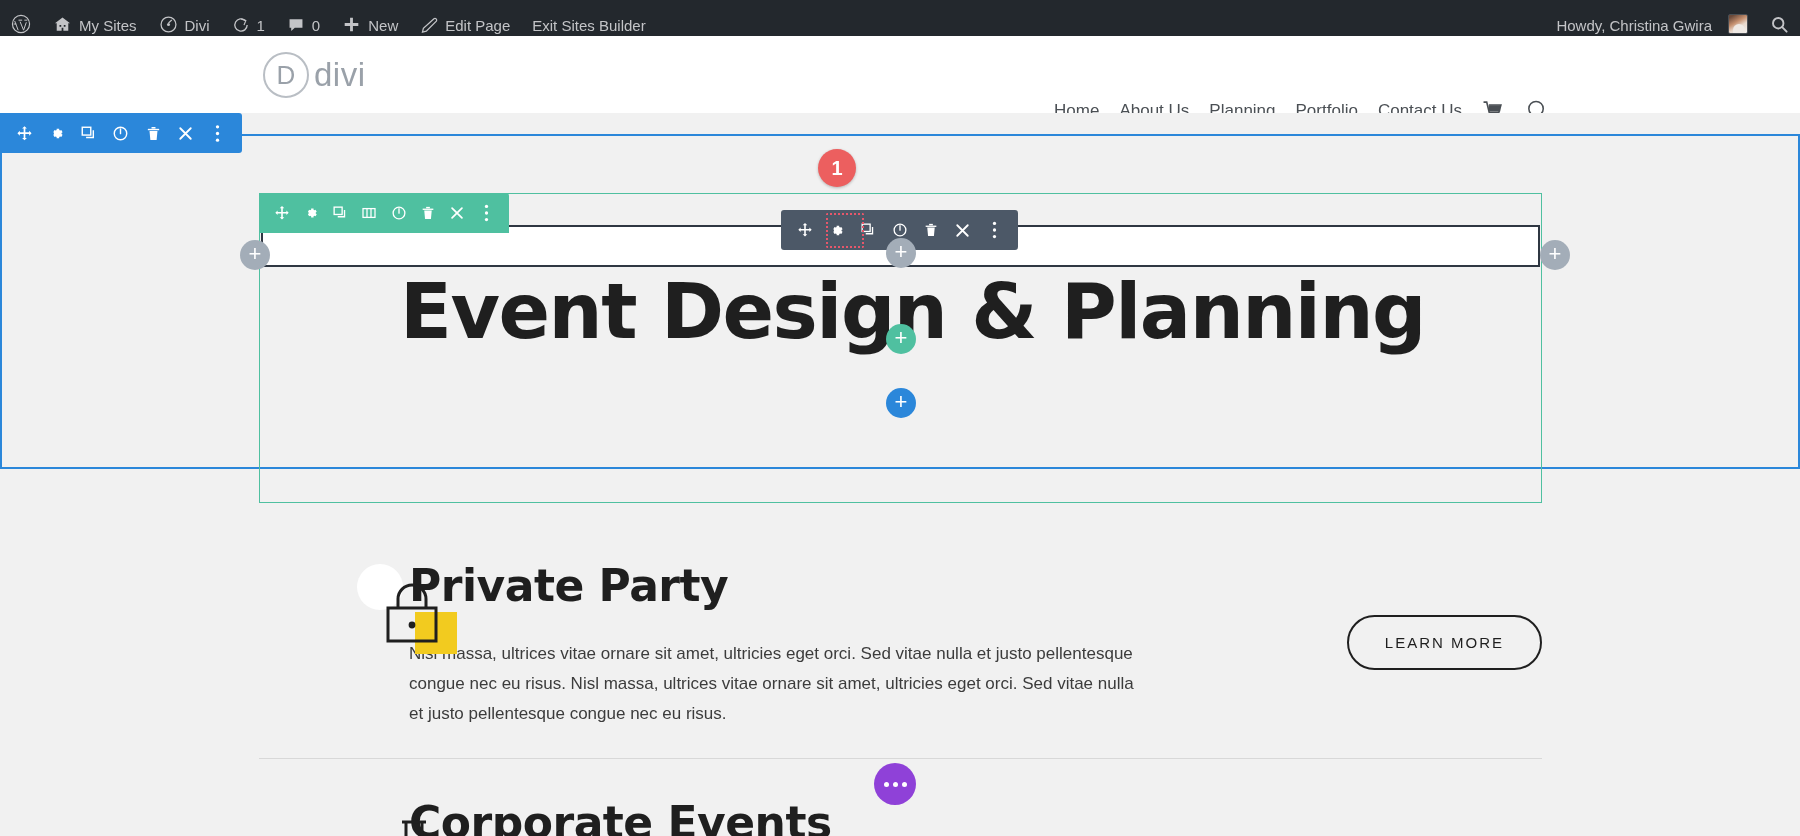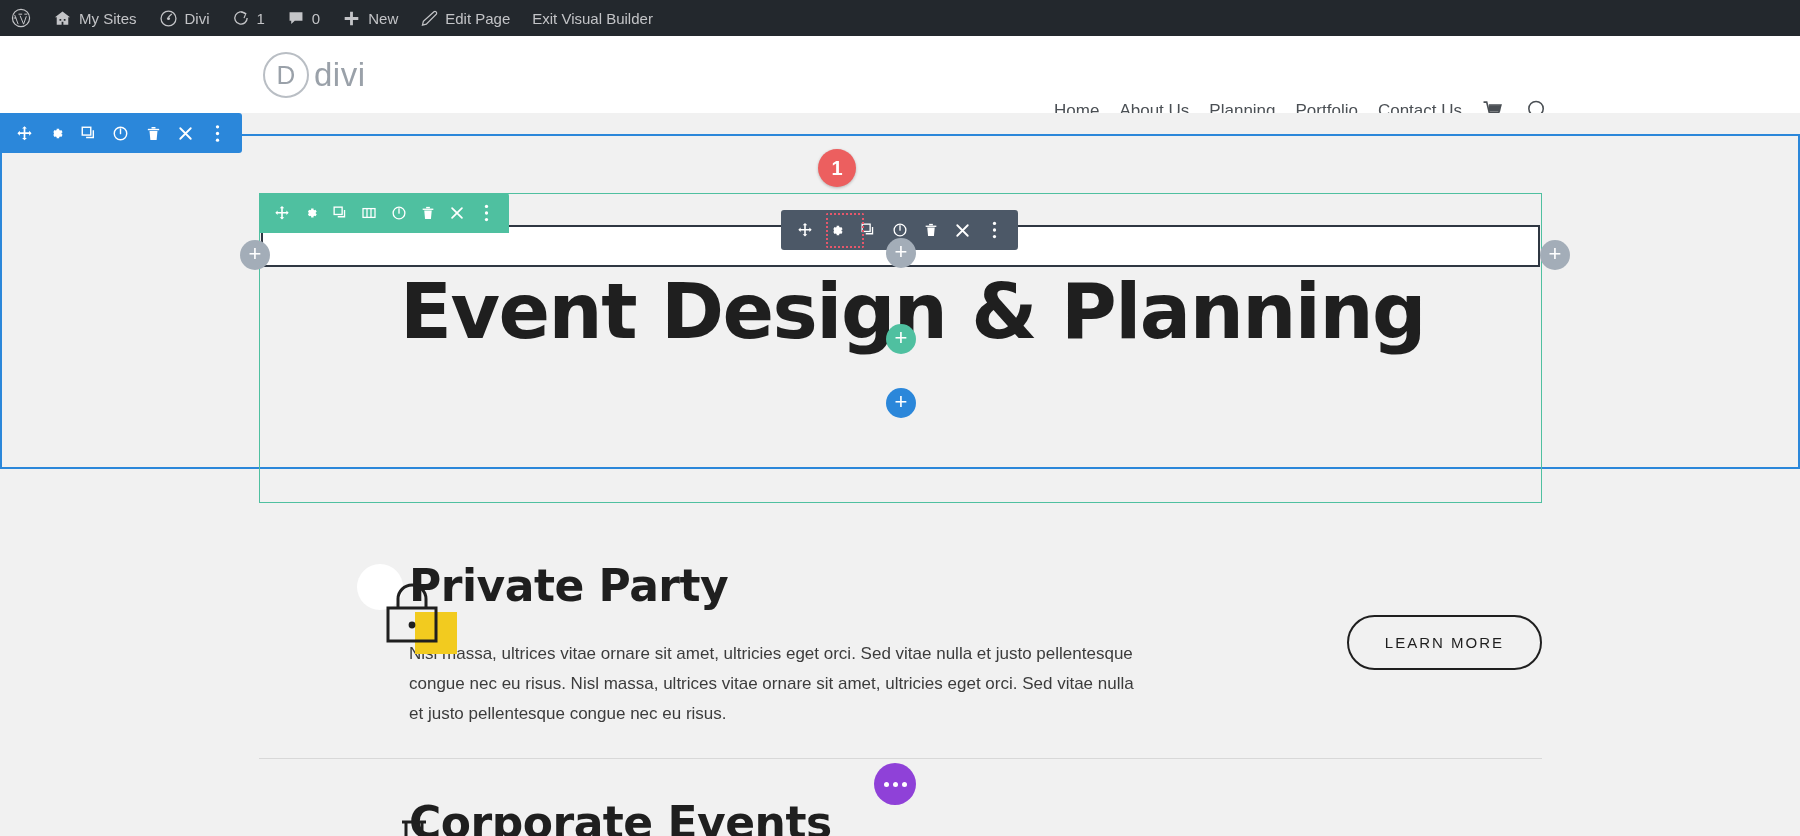--- a/index.html
+++ b/index.html
@@ -12,21 +12,21 @@
   #page { position: relative; width: 1800px; height: 836px; background: #f1f1f1; }
 
   
   .adminbar {
     position: absolute; top: 0; left: 0; width: 1800px; height: 36px;
     background: #23282d; color: #c3c4c7;
     display: flex; align-items: center;
     font-size: 15px;
   }
   .ab-item {
-    display: flex; align-items: center; gap: 7px;
+    display: flex; align-items: flex-end; gap: 7px;
     height: 32px; padding: 0 11px; color: #c3c4c7; white-space: nowrap;
     cursor: pointer;
   }
   .ab-ico { display: inline-flex; align-items: center; justify-content: center; }
   .ab-ico svg { display: block; }
   .ab-spacer { flex: 1 1 auto; }
   .ab-right { display: flex; align-items: center; }
   .avatar {
     width: 20px; height: 20px; margin-left: 9px; border-radius: 2px;
     background: linear-gradient(150deg,#6b4a3a 10%, #c58f6e 40%, #e8d8cc 62%, #f3f1ef 100%);
@@ -237,25 +237,39 @@
     <div class="ab-item">
       <span class="ab-ico">
         <svg width="18" height="18" viewBox="0 0 24 24" fill="none" stroke="#c3c4c7" stroke-width="1.7">
           <path d="M18.6 3.6a2.3 2.3 0 0 1 3.2 3.2L8.4 20.2 3.3 21.4l1.2-5.1z"></path>
         </svg>
       </span>
       <span>Edit Page</span>
     </div>
 
     <div class="ab-item">
-      <span>Exit Visual Builder</span>
+      <span>Exit Sites Builder</span>
     </div>
 
     <div class="ab-spacer"></div>
 
+    <div class="ab-right">
+      <div class="ab-item">
+        <span>Howdy, Christina Gwira</span>
+        <span class="avatar"></span>
+      </div>
+      <div class="ab-item">
+        <span class="ab-ico">
+          <svg width="19" height="19" viewBox="0 0 24 24" fill="none" stroke="#c3c4c7" stroke-width="2.4">
+            <circle cx="10.4" cy="10.4" r="6.6"></circle>
+            <path d="M15.4 15.4 L21 21" stroke-linecap="round"></path>
+          </svg>
+        </span>
+      </div>
+    </div>
   </div>
 
   <div class="siteheader">
     <div class="logo">
       <div class="logo-circle">
         <span>D</span>
       </div>
       <div class="logo-word">divi</div>
     </div>
 

